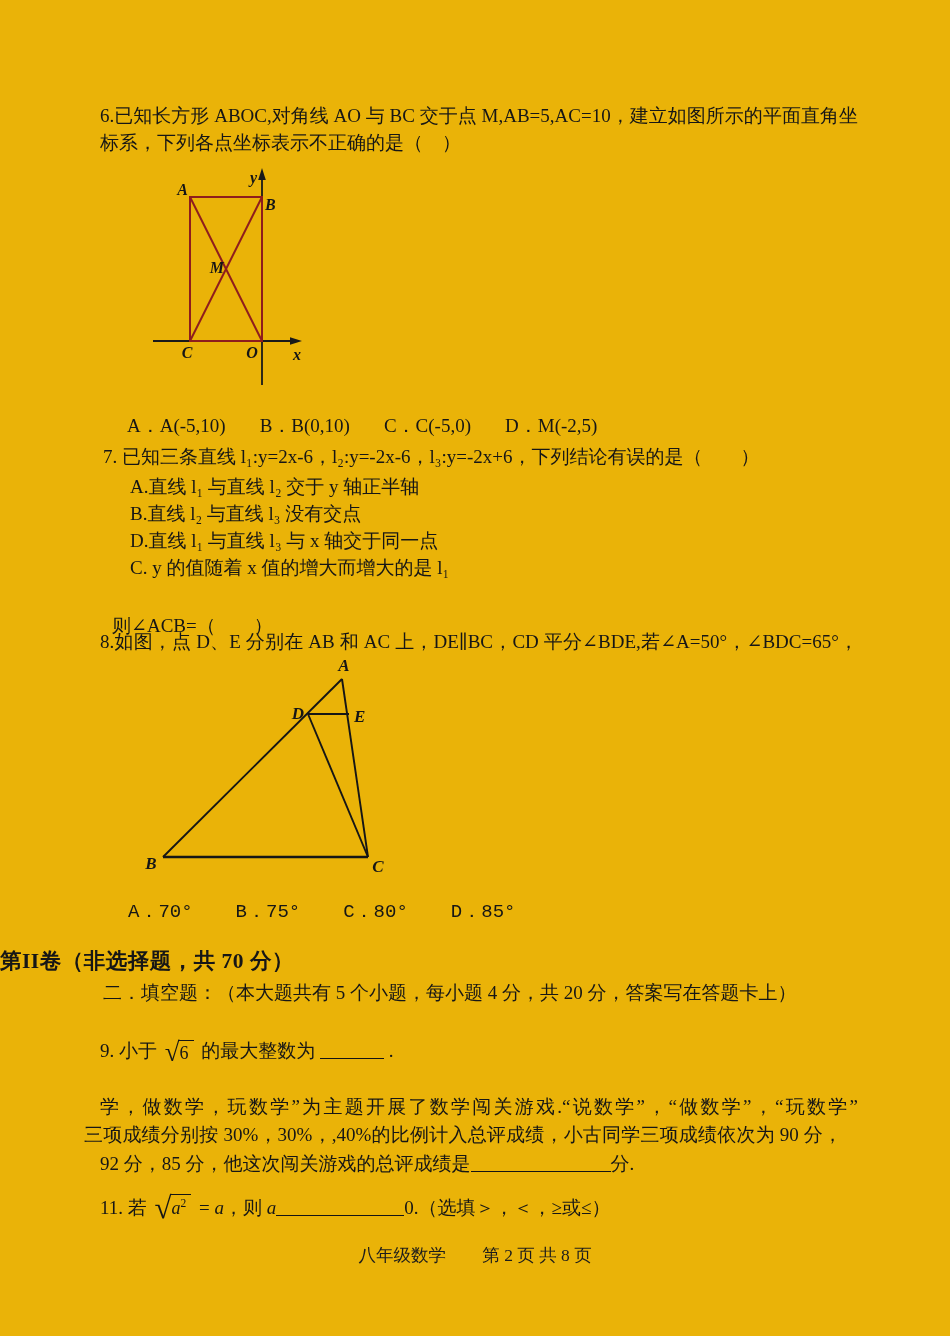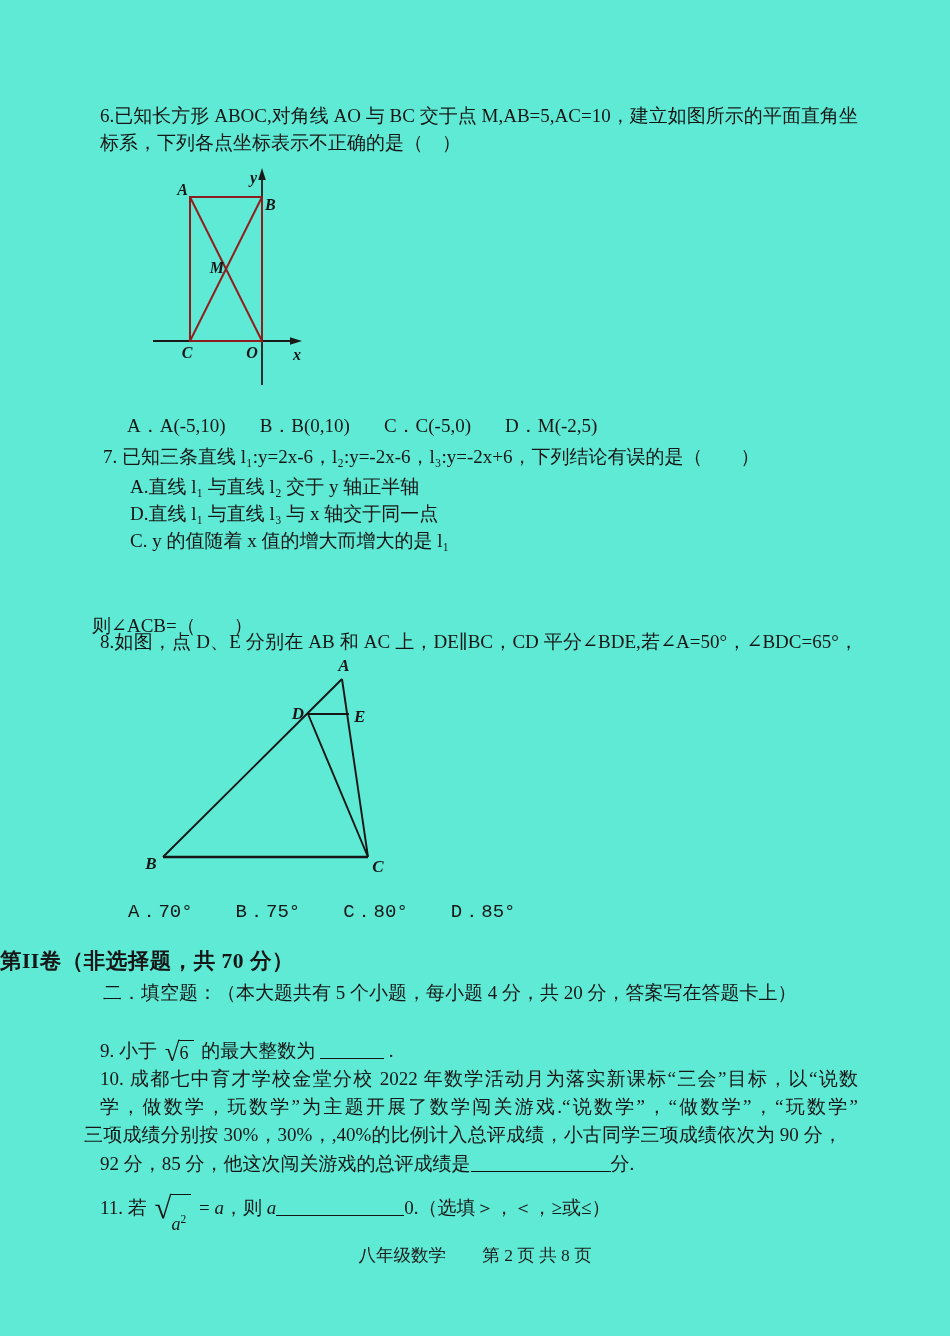--- a/index.html
+++ b/index.html
@@ -1,17 +1,17 @@
 <!DOCTYPE html>
 <html><head>
 <meta charset="utf-8">
 <style>
   html,body{margin:0;padding:0;background:#ffffff;}
   .page{
-    position:relative;width:950px;height:1336px;background:#5eead4;
+    position:relative;width:950px;height:1336px;background:#eab308;
     font-family:"Liberation Serif","DejaVu Serif",serif;
     color:#161616;font-size:19px;overflow:hidden;
   }
   .line{position:absolute;white-space:nowrap;line-height:26px;height:26px;}
   .wrapline{position:absolute;width:758px;line-height:26px;height:26px;
     text-align:justify;text-align-last:justify;white-space:normal;}
   .optrow{position:absolute;display:flex;white-space:nowrap;line-height:26px;}
   .optcol{position:absolute;white-space:nowrap;line-height:27px;}
   .optcol > div{height:27px;}
   .sec-title{position:absolute;left:0;width:950px;text-align:left;
@@ -23,21 +23,21 @@
   .blank{display:inline-block;border-bottom:1.5px solid #141414;height:1em;
     vertical-align:baseline;transform:translateY(2px);}
   .blank-q9{width:64px;}
   .blank-q10{width:140px;}
   .blank-q11{width:128px;}
   .sqrt{display:inline-flex;align-items:flex-start;vertical-align:-4px;margin:0 3px;}
   .sqrt .sign{font-size:27px;line-height:24px;font-style:normal;}
   .sqrt .body{border-top:1.6px solid #141414;padding:2px 5px 0 2px;margin-left:-2px;
     font-size:18px;line-height:20px;}
   .sqrt.sqrt-lg .sign{font-size:31px;line-height:27px;}
-  .sqrt.sqrt-lg .body{padding-top:19px;}
+  .sqrt.sqrt-lg .body{padding-top:3px;}
   .sqrt sup{font-size:11.5px;vertical-align:super;line-height:0;}
   svg text{font-family:"Liberation Serif","DejaVu Serif",serif;
     font-style:italic;font-weight:bold;fill:#161616;}
 </style>
 </head>
 <body>
 
 <div class="page">
 
   <div class="wrapline" style="left:100px;top:103px;">6.已知长方形 ABOC,对角线 AO 与 BC 交于点 M,AB=5,AC=10，建立如图所示的平面直角坐</div>
@@ -63,26 +63,27 @@
   <div class="optrow" style="left:127px;top:413px;gap:34px;">
     <span>A．A(-5,10)</span>
     <span>B．B(0,10)</span>
     <span>C．C(-5,0)</span>
     <span>D．M(-2,5)</span>
   </div>
 
   <div class="line" style="left:103px;top:444px;">7. 已知三条直线 l₁:y=2x-6，l₂:y=-2x-6，l₃:y=-2x+6，下列结论有误的是（　　）</div>
   <div class="optcol" style="left:130px;top:473px;">
     <div>A.直线 l₁ 与直线 l₂ 交于 y 轴正半轴</div>
+    <div>B.直线 l₂ 与直线 l₃ 没有交点</div>
     <div>D.直线 l₁ 与直线 l₃ 与 x 轴交于同一点</div>
     <div>C. y 的值随着 x 值的增大而增大的是 l₁</div>
   </div>
 
   <div class="wrapline" style="left:100px;top:587px;margin-top:42px;">8.如图，点 D、E 分别在 AB 和 AC 上，DE∥BC，CD 平分∠BDE,若∠A=50°，∠BDC=65°，</div>
-  <div class="line" style="left:92px;top:613px;">则∠ACB=（　　）</div>
+  <div class="line" style="left:112px;top:613px;">则∠ACB=（　　）</div>
 
   <svg style="position:absolute;left:140px;top:650px;" width="260" height="228" viewBox="0 0 260 228">
     <line x1="202" y1="29" x2="23" y2="207" stroke="#161616" stroke-width="1.9"></line>
     <line x1="202" y1="29" x2="228" y2="207" stroke="#161616" stroke-width="1.9"></line>
     <line x1="23" y1="207" x2="228" y2="207" stroke="#161616" stroke-width="2.6"></line>
     <line x1="168" y1="64" x2="209" y2="64" stroke="#161616" stroke-width="1.9"></line>
     <line x1="168" y1="64" x2="228" y2="207" stroke="#161616" stroke-width="1.9"></line>
     <text x="204" y="21" font-size="17" text-anchor="middle">A</text>
     <text x="11" y="219" font-size="17" text-anchor="middle">B</text>
     <text x="238" y="222" font-size="17" text-anchor="middle">C</text>
@@ -104,21 +105,20 @@
     <span>9. 小于</span>
     <span class="sqrt">
         <span class="sign">√</span>
         <span class="body">6</span>
       </span>
     <span>的最大整数为</span>
     <span class="blank blank-q9"></span>
     <span>.</span>
   </div>
 
-  <div class="wrapline" style="left:100px;top:1066px;">10. 成都七中育才学校金堂分校 2022 年数学活动月为落实新课标“三会”目标，以“说数</div>
   <div class="wrapline" style="left:100px;top:1094px;">学，做数学，玩数学”为主题开展了数学闯关游戏.“说数学”，“做数学”，“玩数学”</div>
   <div class="wrapline" style="left:84px;top:1122px;">三项成绩分别按 30%，30%，,40%的比例计入总评成绩，小古同学三项成绩依次为 90 分，</div>
   <div class="line" style="left:100px;top:1150px;">
     <span>92 分，85 分，他这次闯关游戏的总评成绩是</span><span class="blank blank-q10"></span><span>分.</span>
   </div>
 
   <div class="line" style="left:100px;top:1194px;">
     <span>11. 若</span>
     <span class="sqrt sqrt-lg">
         <span class="sign">√</span>

